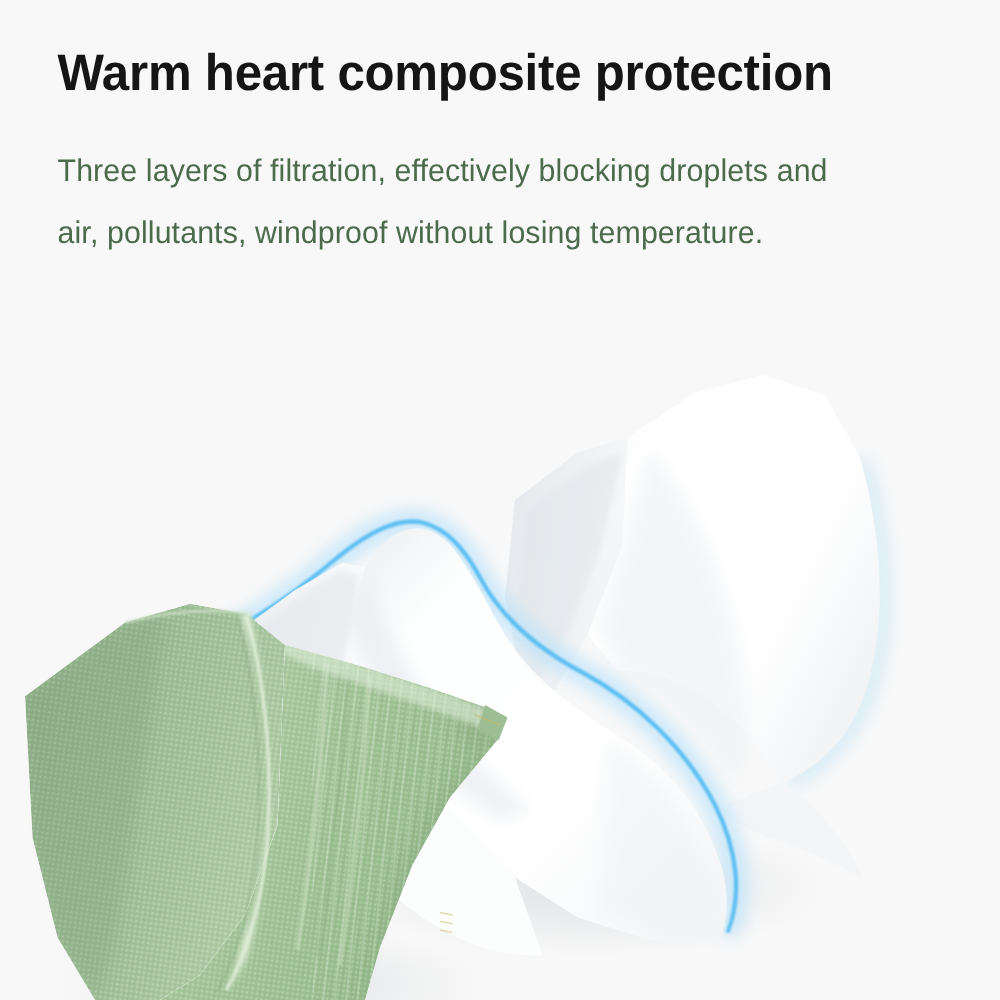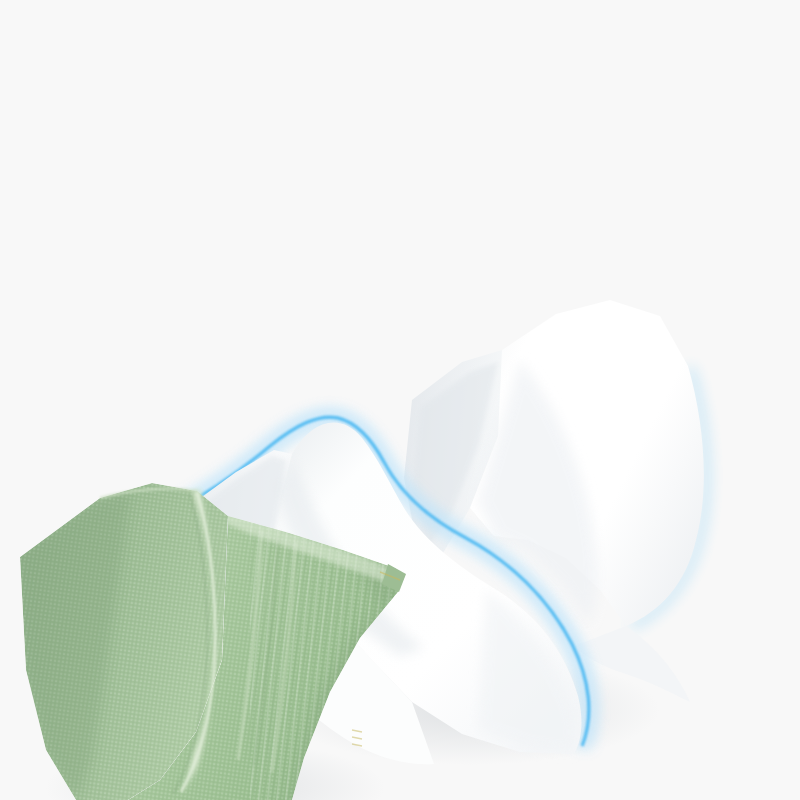--- a/index.html
+++ b/index.html
@@ -73,20 +73,28 @@
     display: block;
     width: 800px;
     height: 560px;
   }
 </style>
 </head>
 <body>
 
 <div class="banner">
 
+  <div class="text-block">
+    <h1 class="headline">Warm heart composite protection</h1>
+
+    <p class="subhead">
+      <span class="line">Three layers of filtration, effectively blocking droplets and</span>
+      <span class="line">air, pollutants, windproof without losing temperature.</span>
+    </p>
+  </div>
 
   <div class="product-art">
     <svg viewBox="0 0 800 560" xmlns="http://www.w3.org/2000/svg" aria-hidden="true">
       <defs>
 
         <filter id="blueHalo" x="-40%" y="-40%" width="180%" height="180%">
           <feGaussianBlur stdDeviation="7" result="b"></feGaussianBlur>
           <feMerge>
             <feMergeNode in="b"></feMergeNode>
             <feMergeNode in="b"></feMergeNode>

